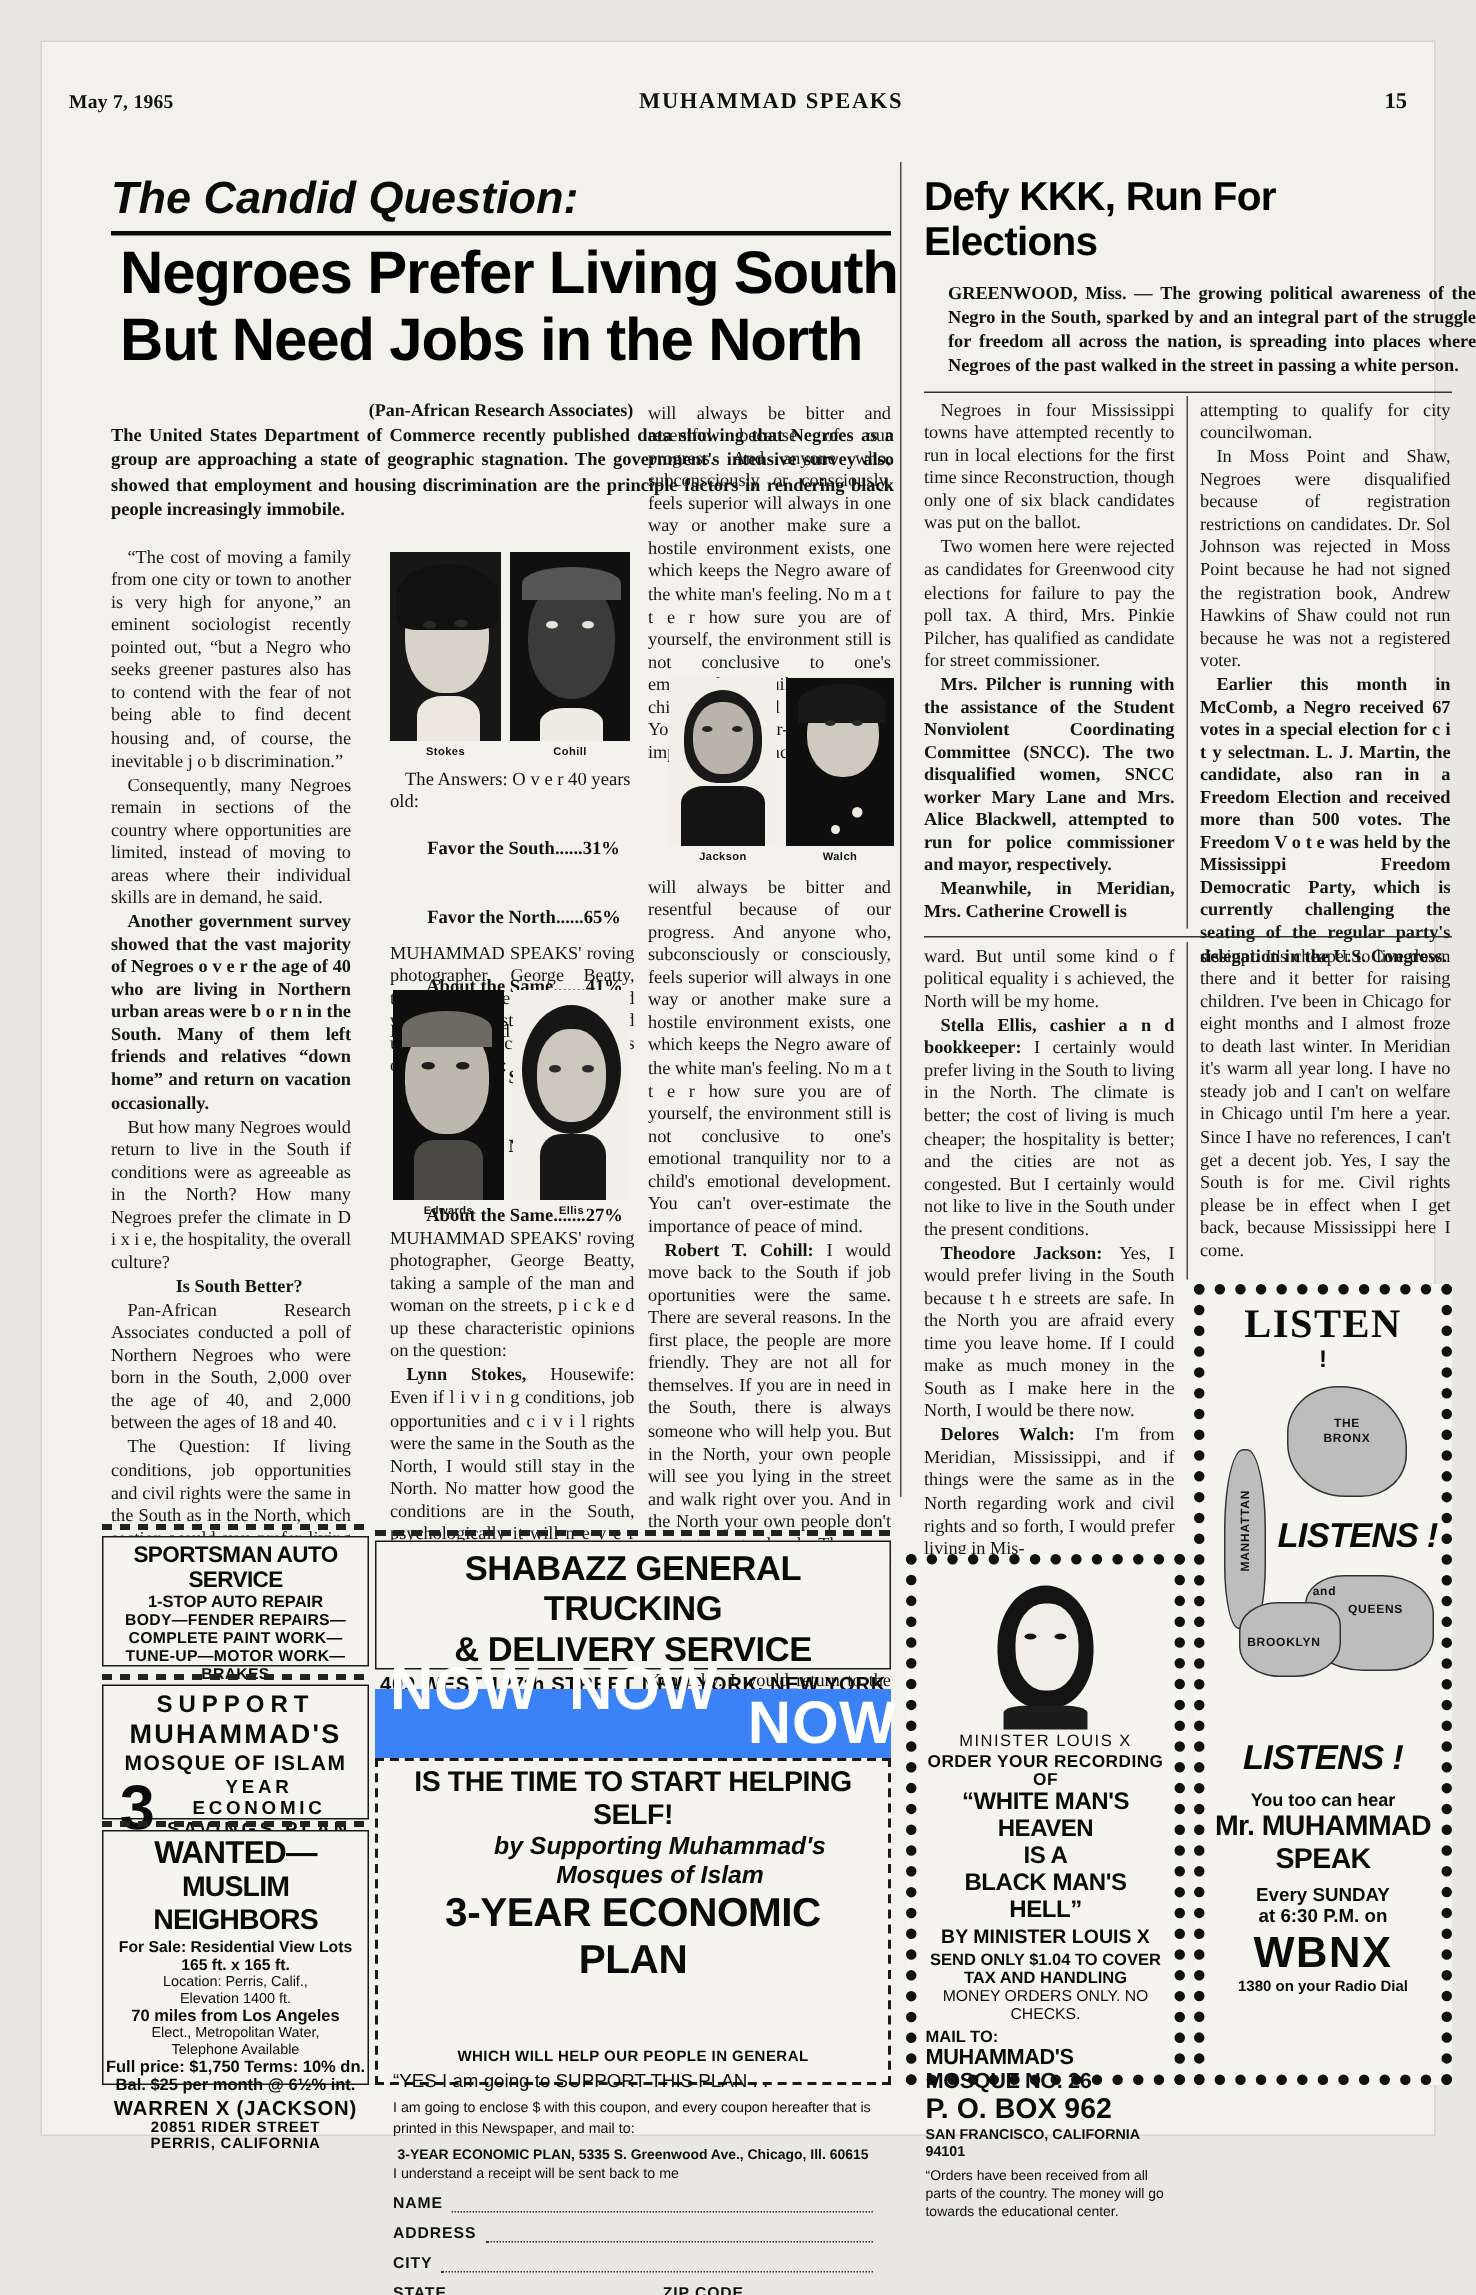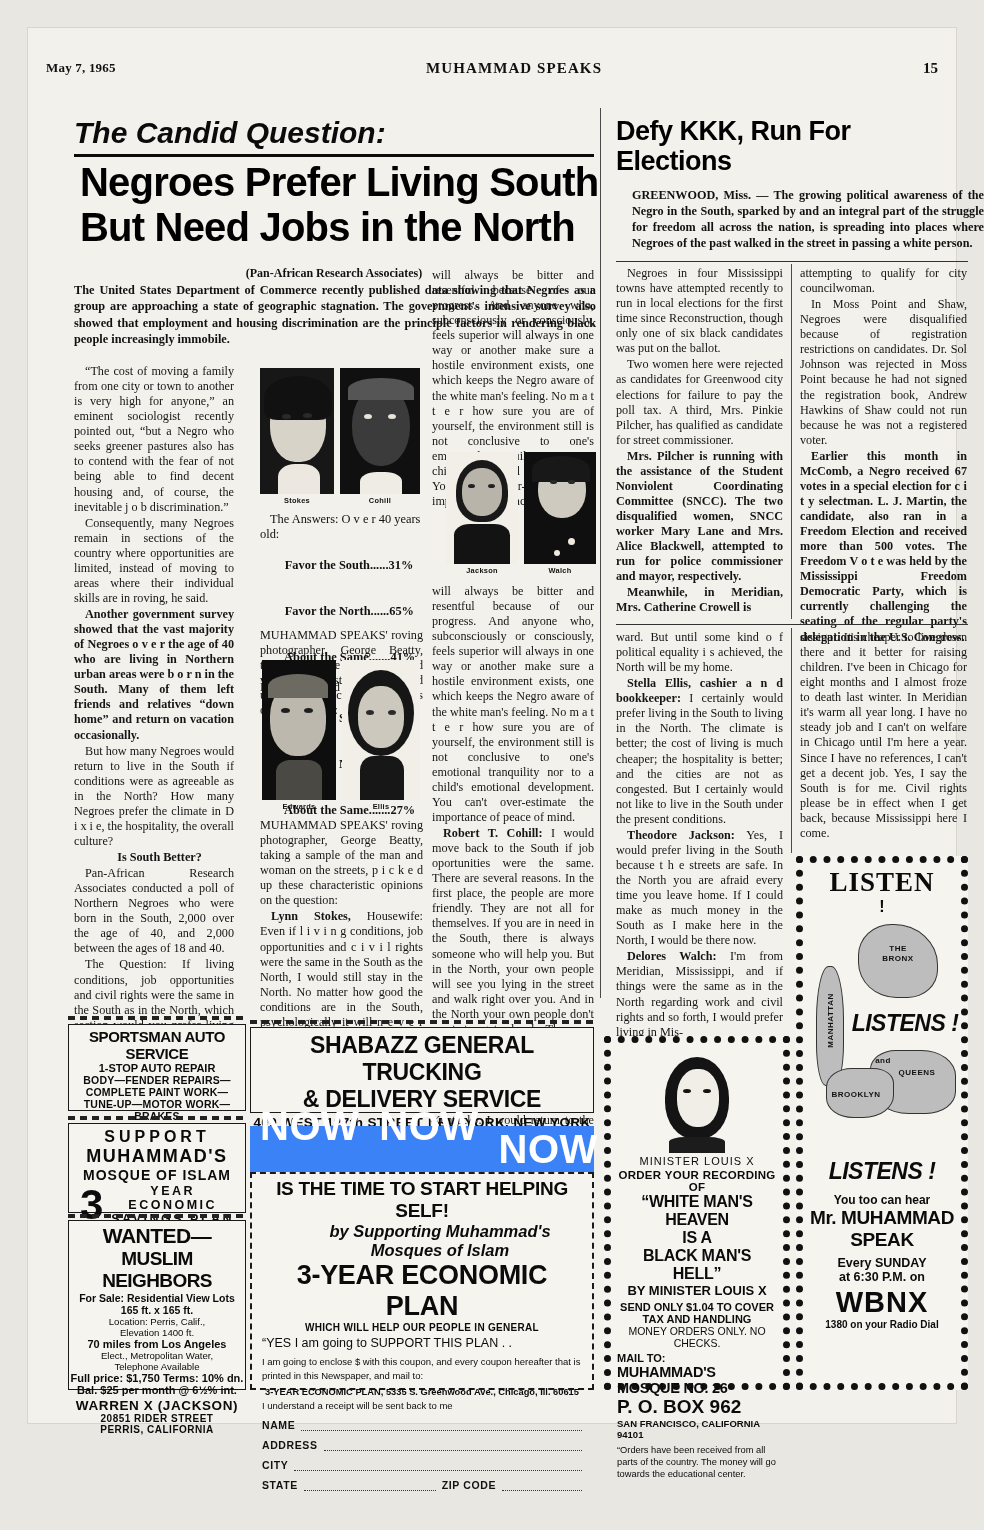--- a/index.html
+++ b/index.html
@@ -97,21 +97,21 @@
   .shabazz .t2{font:bold 13.5px "Liberation Sans",sans-serif;letter-spacing:.4px;}
   .shabazz .t3{font:bold 17px "Liberation Sans",sans-serif;}
   .shabazz .t4{font:bold 10px "Liberation Sans",sans-serif;letter-spacing:.4px;}
 
   .nowbar{position:absolute;background:#3b82f6;color:#fff;gap:20px;}
   .nowbar span{font:bold 40px "Liberation Sans",sans-serif;letter-spacing:.5px;}
 
   .plan .p1{font:bold 19px "Liberation Sans",sans-serif;letter-spacing:-.3px;}
   .plan .p2{font:italic bold 16.5px "Liberation Sans",sans-serif;margin-left:36px;}
   .plan .p3{font:bold 27px "Liberation Sans",sans-serif;letter-spacing:-.3px;}
-  .plan .p4{font:bold 10px "Liberation Sans",sans-serif;letter-spacing:.3px;}
+  .plan .p4{font:bold 10px "Liberation Sans",sans-serif;letter-spacing:.3px;margin-top:44px;}
   .plan .p5{font:12.5px "Liberation Sans",sans-serif;text-align:left;}
   .plan .p6{font:bold 9.3px "Liberation Sans",sans-serif;}
   .plan .p7{font:9.5px "Liberation Sans",sans-serif;text-align:left;}
   .fieldrow{display:flex;align-items:flex-end;gap:6px;margin-top:8px;font:bold 10.5px "Liberation Sans",sans-serif;letter-spacing:.6px;color:#111;}
   .fieldline{flex:1;border-bottom:1px dotted #333;height:11px;}
 
   .louis .m1{font:11px "Liberation Sans",sans-serif;letter-spacing:1px;}
   .louis .m2{font:bold 11.5px "Liberation Sans",sans-serif;letter-spacing:.3px;}
   .louis .m3{font:bold 16px "Liberation Sans",sans-serif;letter-spacing:-.3px;}
   .louis .m4{font:bold 13px "Liberation Sans",sans-serif;}
@@ -155,21 +155,21 @@
     <div class="kicker">The Candid Question:</div>
     <div class="headline">
       <div>Negroes Prefer Living South</div>
       <div>But Need Jobs in the North</div>
     </div>
     <div class="credit">(Pan-African Research Associates)</div>
     <div class="deck">The United States Department of Commerce recently published data showing that Negroes as a group are approaching a state of geographic stagnation. The government's intensive survey also showed that employment and housing discrimination are the principle factors in rendering black people increasingly immobile.</div>
 
     <div class="col" style="left:46px;top:336px;width:160px;">
       <p>“The cost of moving a family from one city or town to another is very high for anyone,” an eminent sociologist recently pointed out, “but a Negro who seeks greener pastures also has to contend with the fear of not being able to find decent housing and, of course, the inevitable j o b discrimination.”</p>
-      <p>Consequently, many Negroes remain in sections of the country where opportunities are limited, instead of moving to areas where their individual skills are in roving, he said.</p>
+      <p>Consequently, many Negroes remain in sections of the country where opportunities are limited, instead of moving to areas where their individual skills are in demand, he said.</p>
       <p class="lead">Another government survey showed that the vast majority of Negroes o v e r the age of 40 who are living in Northern urban areas were b o r n in the South. Many of them left friends and relatives “down home” and return on vacation occasionally.</p>
       <p>But how many Negroes would return to live in the South if conditions were as agreeable as in the North? How many Negroes prefer the climate in D i x i e, the hospitality, the overall culture?</p>
       <p class="sub">Is South Better?</p>
       <p>Pan-African Research Associates conducted a poll of Northern Negroes who were born in the South, 2,000 over the age of 40, and 2,000 between the ages of 18 and 40.</p>
       <p>The Question: If living conditions, job opportunities and civil rights were the same in the South as in the North, which section would you prefer living in?</p>
     </div>
 
     <div class="photo" style="left:232px;top:340px;width:74px;height:126px;background:#171717;">
       <div class="f1" style="left:10px;top:16px;width:56px;height:78px;background:#d8d3c9;border-radius:48% 48% 45% 45%;"></div>
       <div class="f1" style="left:4px;top:8px;width:68px;height:44px;background:#111;border-radius:50% 50% 20% 20%;"></div>

